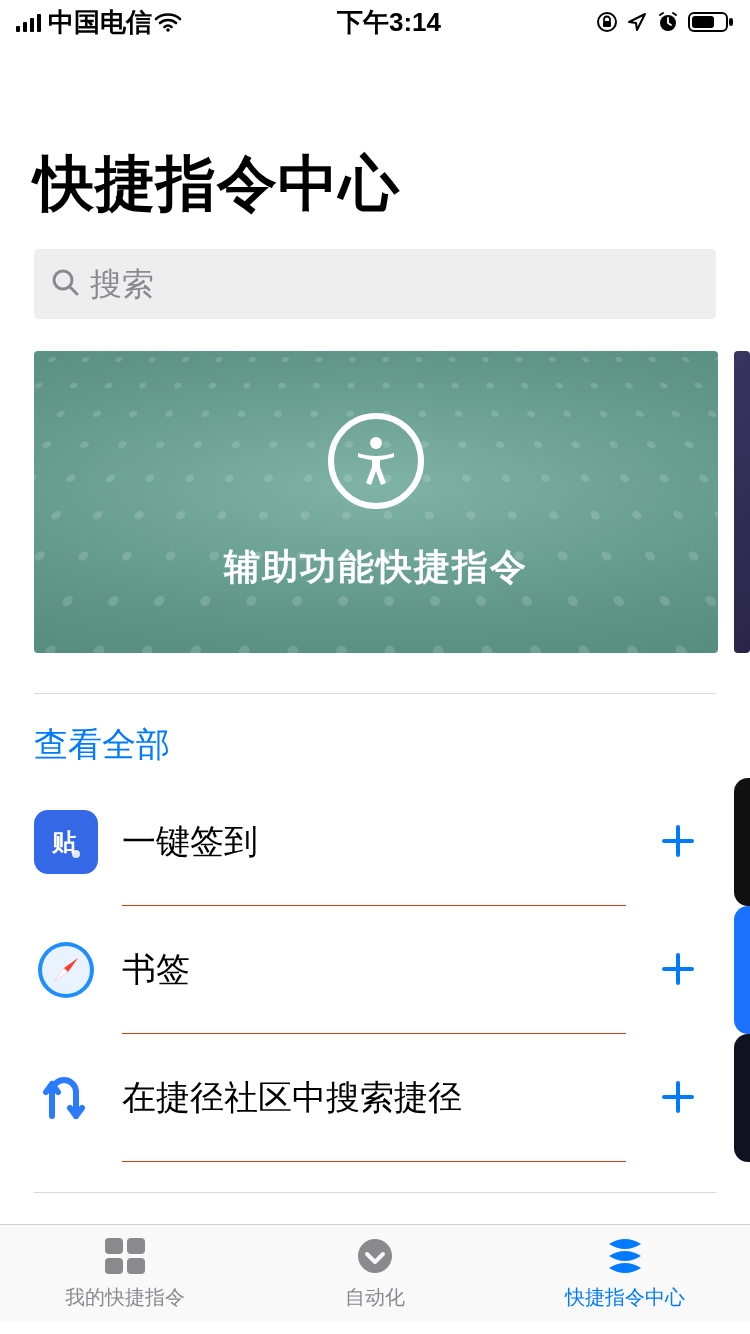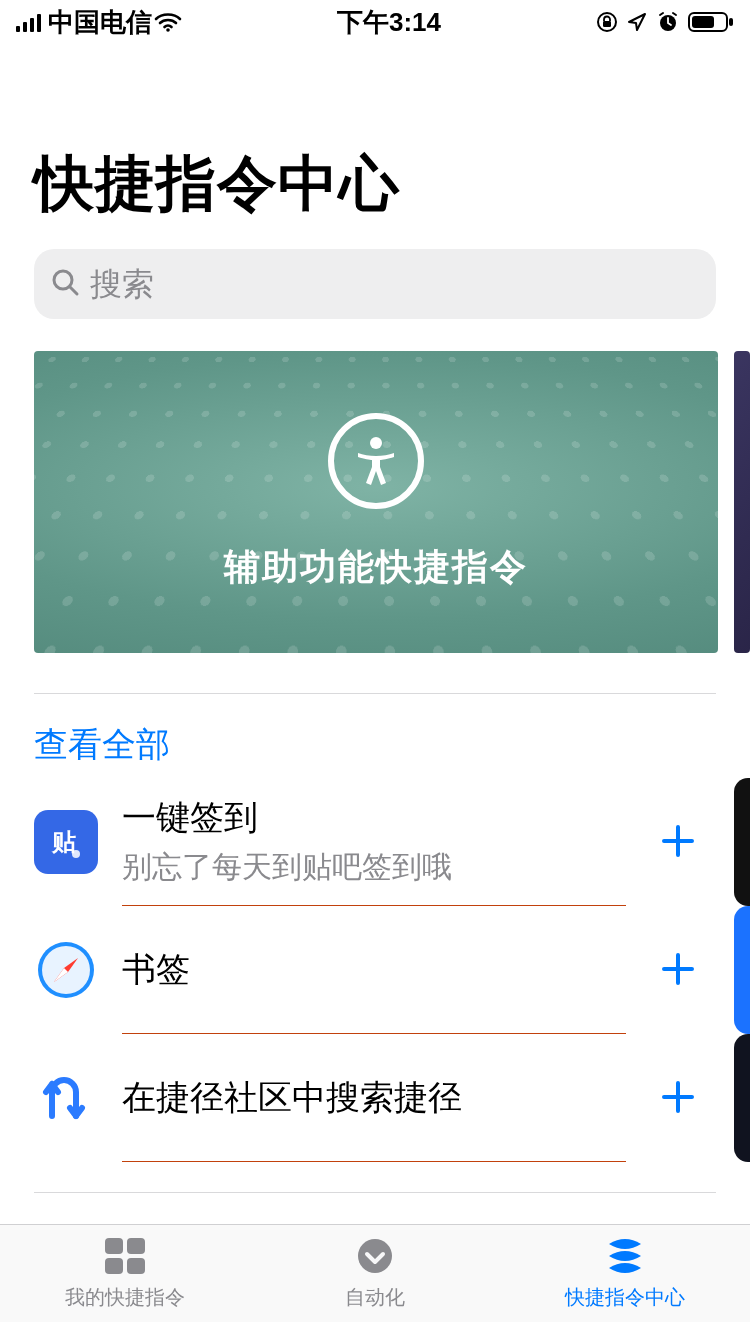--- a/index.html
+++ b/index.html
@@ -33,21 +33,21 @@
   font-size: 60px;
   font-weight: 700;
   padding: 100px 34px 16px 34px;
   letter-spacing: 1px;
 }
 
 
 .search-bar {
   margin: 8px 34px 0 34px;
   background: #eeeeef;
-  border-radius: 20px;
+  border-radius: 4px;
   height: 70px;
   display: flex;
   align-items: center;
   padding: 0 16px;
   gap: 10px;
 }
 .search-icon { color: #8a8a8e; }
 .search-input {
   border: none; outline: none; background: transparent;
   font-size: 32px; color: #000; flex: 1;
@@ -249,21 +249,20 @@
 
   <div class="list-item">
     <div class="icon-box" style="background:#3468e6">
       <svg width="40" height="40" viewBox="0 0 40 40">
           <text x="6" y="28" font-size="24" fill="#fff" font-weight="700">贴</text>
           <circle cx="30" cy="32" r="4" fill="#fff" opacity="0.85"></circle>
         </svg>
     </div>
     <div class="content">
       <div class="item-title">一键签到</div>
-      <div class="item-sub">别忘了每天到贴吧签到哦</div>
     </div>
     <div class="add-btn">
       <svg width="36" height="36" viewBox="0 0 36 36">
           <path d="M18 4 V32 M4 18 H32" stroke="#007aff" stroke-width="4" stroke-linecap="round"></path>
         </svg>
     </div>
     <div class="peek" style="background:#111"></div>
   </div>
 
   <div class="list-item">

